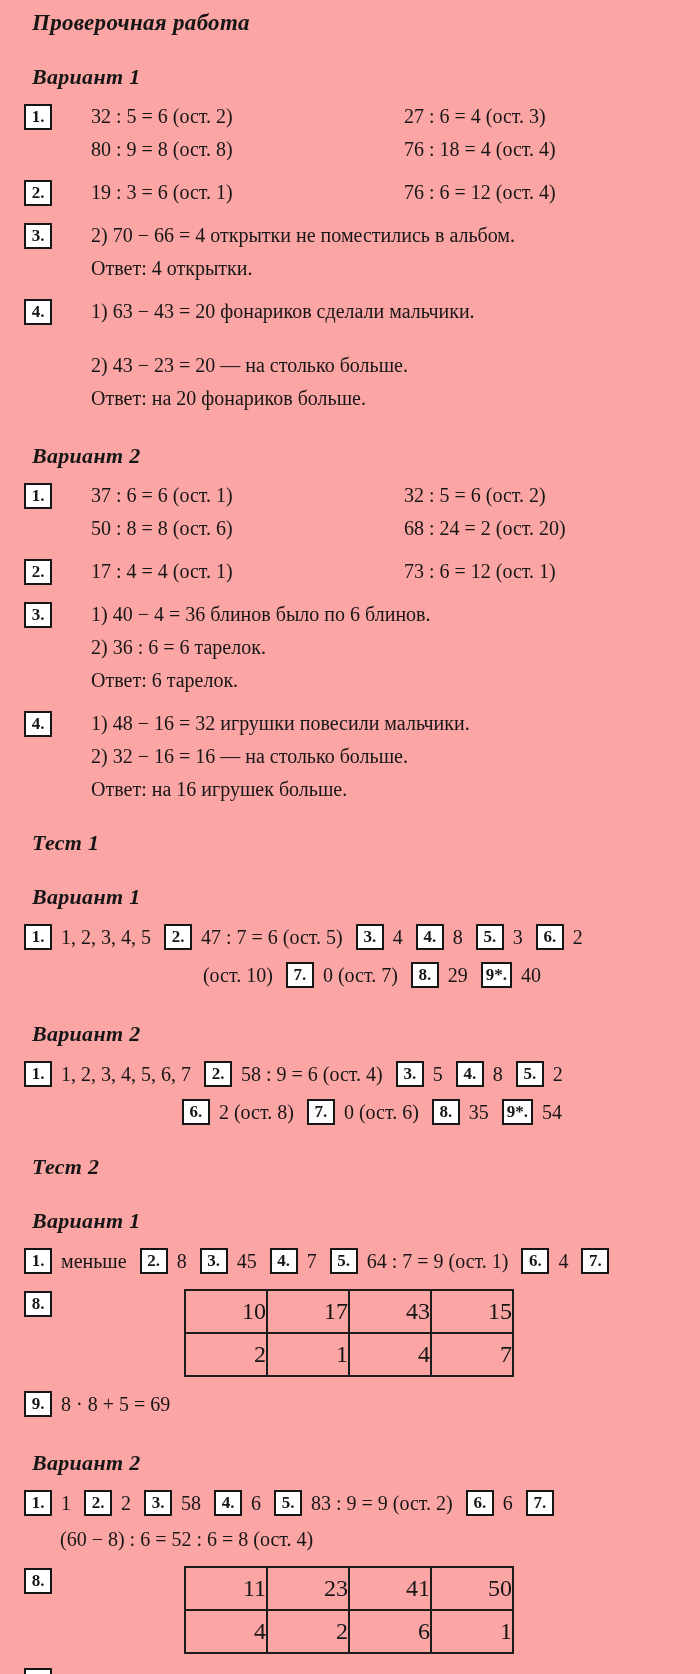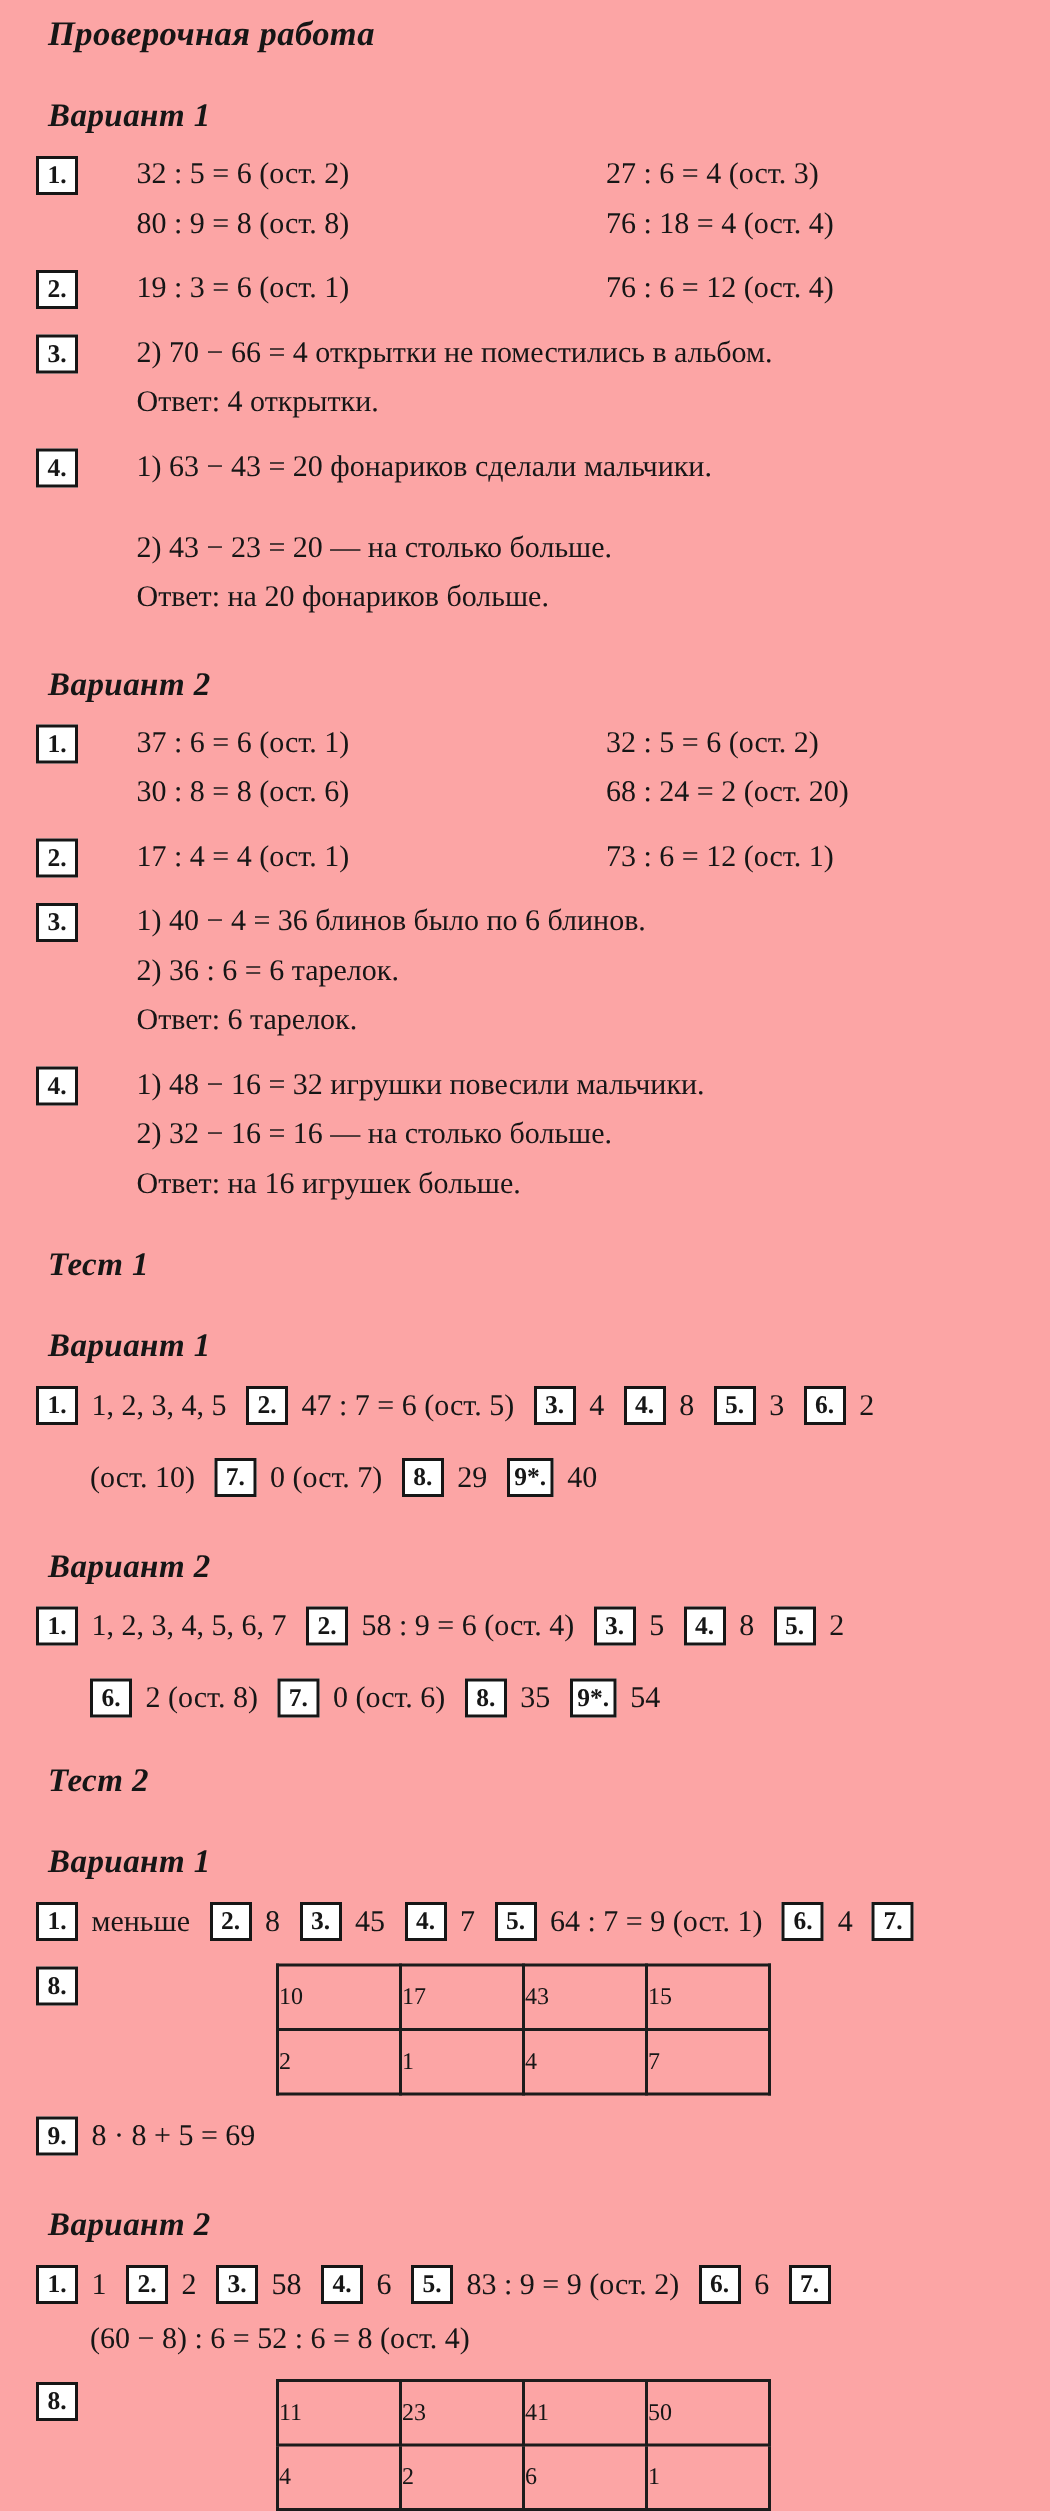--- a/index.html
+++ b/index.html
@@ -40,32 +40,32 @@
   .prob .nbox { margin-top:4px; margin-right:11px; }
   .plines { flex:1 1 auto; }
   .pline { line-height:33px; white-space:nowrap;margin-left:28px; }
   .pline.gap-before { margin-top:21px; }
   .cl { display:inline-block; width:308px; }
   .cr { display:inline-block; }
   .tline {
     display:flex; align-items:center; gap:13px;
     margin-top:9px; min-height:36px; white-space:nowrap;
   }
-  .tline.indent { margin-left:36px; margin-top:12px; }
+  .tline.indent { margin-left:36px; margin-top:2px;justify-content:center; }
   .eqline { margin-left:36px; line-height:33px; margin-top:2px; }
   .tok { display:flex; align-items:center; gap:9px; }
   .tok .ttext:empty { display:none; }
   .trow8 { display:flex; align-items:flex-start; margin-top:10px; }
   .trow8 .nbox { margin-top:2px; }
   .atable { border-collapse:collapse; margin-left:132px; }
   .atable td {
     border:2px solid #1c1c1c;
     width:80px; height:41px;
-    text-align:left; vertical-align:middle;
-    font-size:16px; padding:0;
+    text-align:right; vertical-align:middle;
+    font-size:24px; padding:0;
   }
 </style>
 </head>
 <body>
 
 <div class="doc">
 
   <div class="title">Проверочная работа</div>
 
   <div class="variant-h">Вариант 1</div>
@@ -114,21 +114,21 @@
   <div class="variant-h">Вариант 2</div>
 
   <div class="prob">
     <span class="nbox">1.</span>
     <div class="plines">
       <div class="pline">
         <span class="cl">37 : 6 = 6 (ост. 1)</span>
         <span class="cr">32 : 5 = 6 (ост. 2)</span>
       </div>
       <div class="pline">
-        <span class="cl">30 : 8 = 8 (ост. 6)</span>
+        <span class="cl">50 : 8 = 8 (ост. 6)</span>
         <span class="cr">68 : 24 = 2 (ост. 20)</span>
       </div>
     </div>
   </div>
 
   <div class="prob">
     <span class="nbox">2.</span>
     <div class="plines">
       <div class="pline">
         <span class="cl">17 : 4 = 4 (ост. 1)</span>

